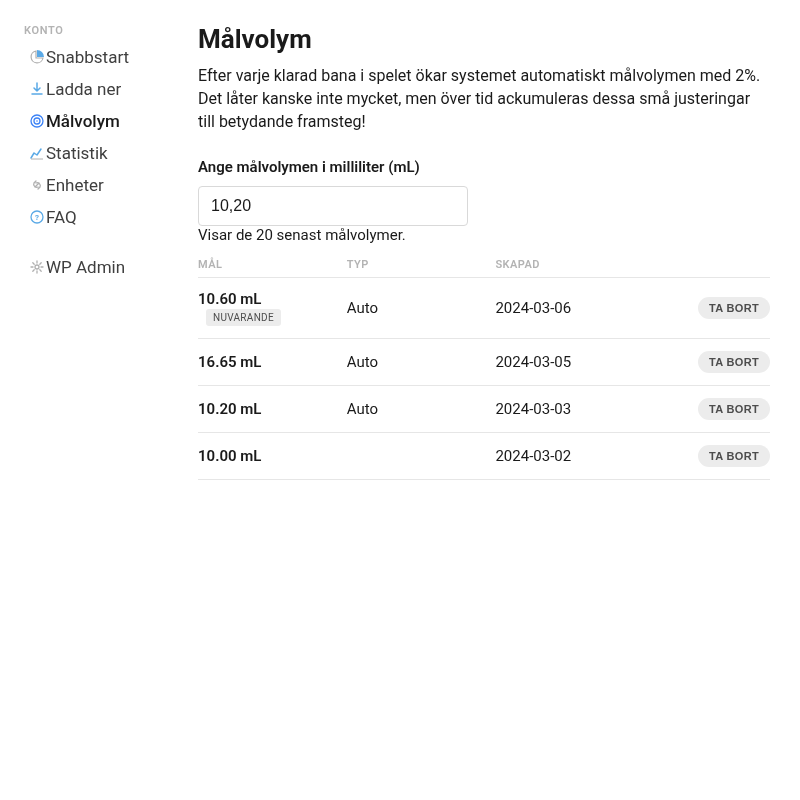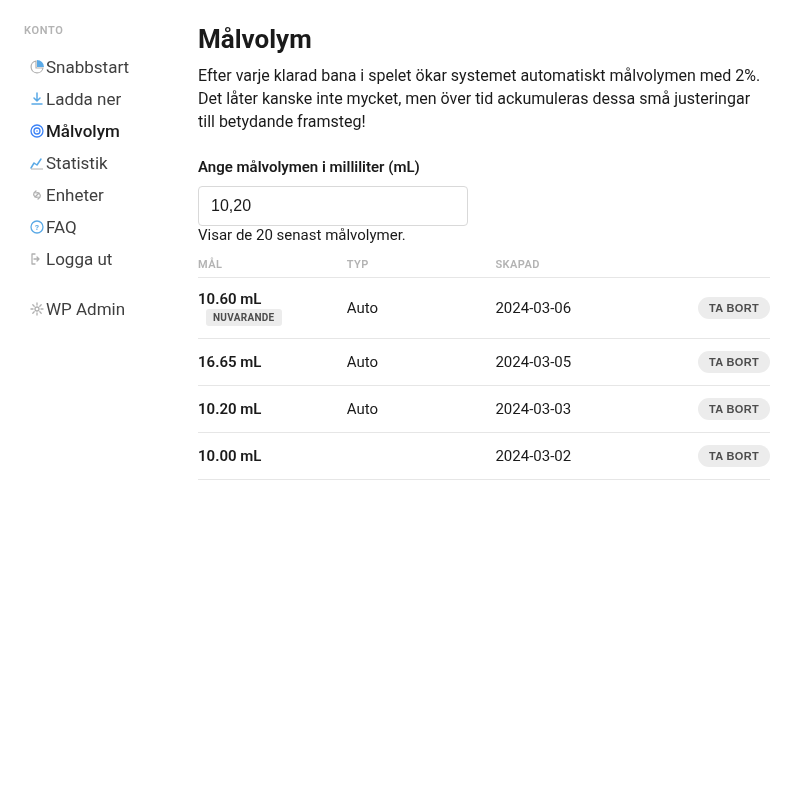--- a/index.html
+++ b/index.html
@@ -15,21 +15,21 @@
   .sidebar {
     width: 180px;
     padding: 24px 16px 0 24px;
     flex-shrink: 0;
   }
   .sidebar-heading {
     font-size: 11px;
     font-weight: 600;
     letter-spacing: 0.06em;
     color: #b3b3b3;
-    margin-bottom: 14px;
+    margin-bottom: 4px;
   }
   .sidebar-item {
     display: flex;
     align-items: center;
     padding: 6px 4px;
     font-size: 17px;
     color: #3f3f3f;
     cursor: pointer;
     border-radius: 4px;
   }
@@ -125,21 +125,21 @@
   .col-mal { width: 26%; }
   .col-typ { width: 26%; }
   .col-date { width: 34%; }
   .col-action { width: 14%; text-align: right; }
   .mal-value {
     font-weight: 600;
   }
   .badge {
     display: inline-block;
     font-size: 10px;
-    font-weight: 700;
+    font-weight: 400;
     letter-spacing: 0.03em;
     color: #4d4d4d;
     background: #ececec;
     border-radius: 3px;
     padding: 3px 7px;
     margin-left: 8px;
     vertical-align: middle;
   }
   .delete-btn {
     font-size: 11px;
@@ -212,28 +212,20 @@
   <div class="sidebar-item">
     <span class="icon">
       <svg width="16" height="16" viewBox="0 0 16 16">
           <circle cx="8" cy="8" r="6" fill="none" stroke="#5aa9e6" stroke-width="1.3"></circle>
           <text x="8" y="11" font-size="8" text-anchor="middle" fill="#5aa9e6" font-weight="bold">?</text>
         </svg>
     </span>
     <span>FAQ</span>
   </div>
 
-  <div class="sidebar-item">
-    <span class="icon">
-      <svg width="16" height="16" viewBox="0 0 16 16">
-          <path d="M6 3H3v10h3M10 8H5m5 0l-2-2m2 2l-2 2" fill="none" stroke="#b0b0b0" stroke-width="1.3" stroke-linecap="round" stroke-linejoin="round"></path>
-        </svg>
-    </span>
-    <span>Logga ut</span>
-  </div>
 
   <div class="sidebar-divider"></div>
 
   <div class="sidebar-item">
     <span class="icon">
       <svg width="16" height="16" viewBox="0 0 16 16">
           <circle cx="8" cy="8" r="2" fill="none" stroke="#b0b0b0" stroke-width="1.3"></circle>
           <path d="M8 2v2M8 12v2M2 8h2M12 8h2M3.8 3.8l1.4 1.4M10.8 10.8l1.4 1.4M3.8 12.2l1.4-1.4M10.8 5.2l1.4-1.4" stroke="#b0b0b0" stroke-width="1.3" stroke-linecap="round"></path>
         </svg>
     </span>

